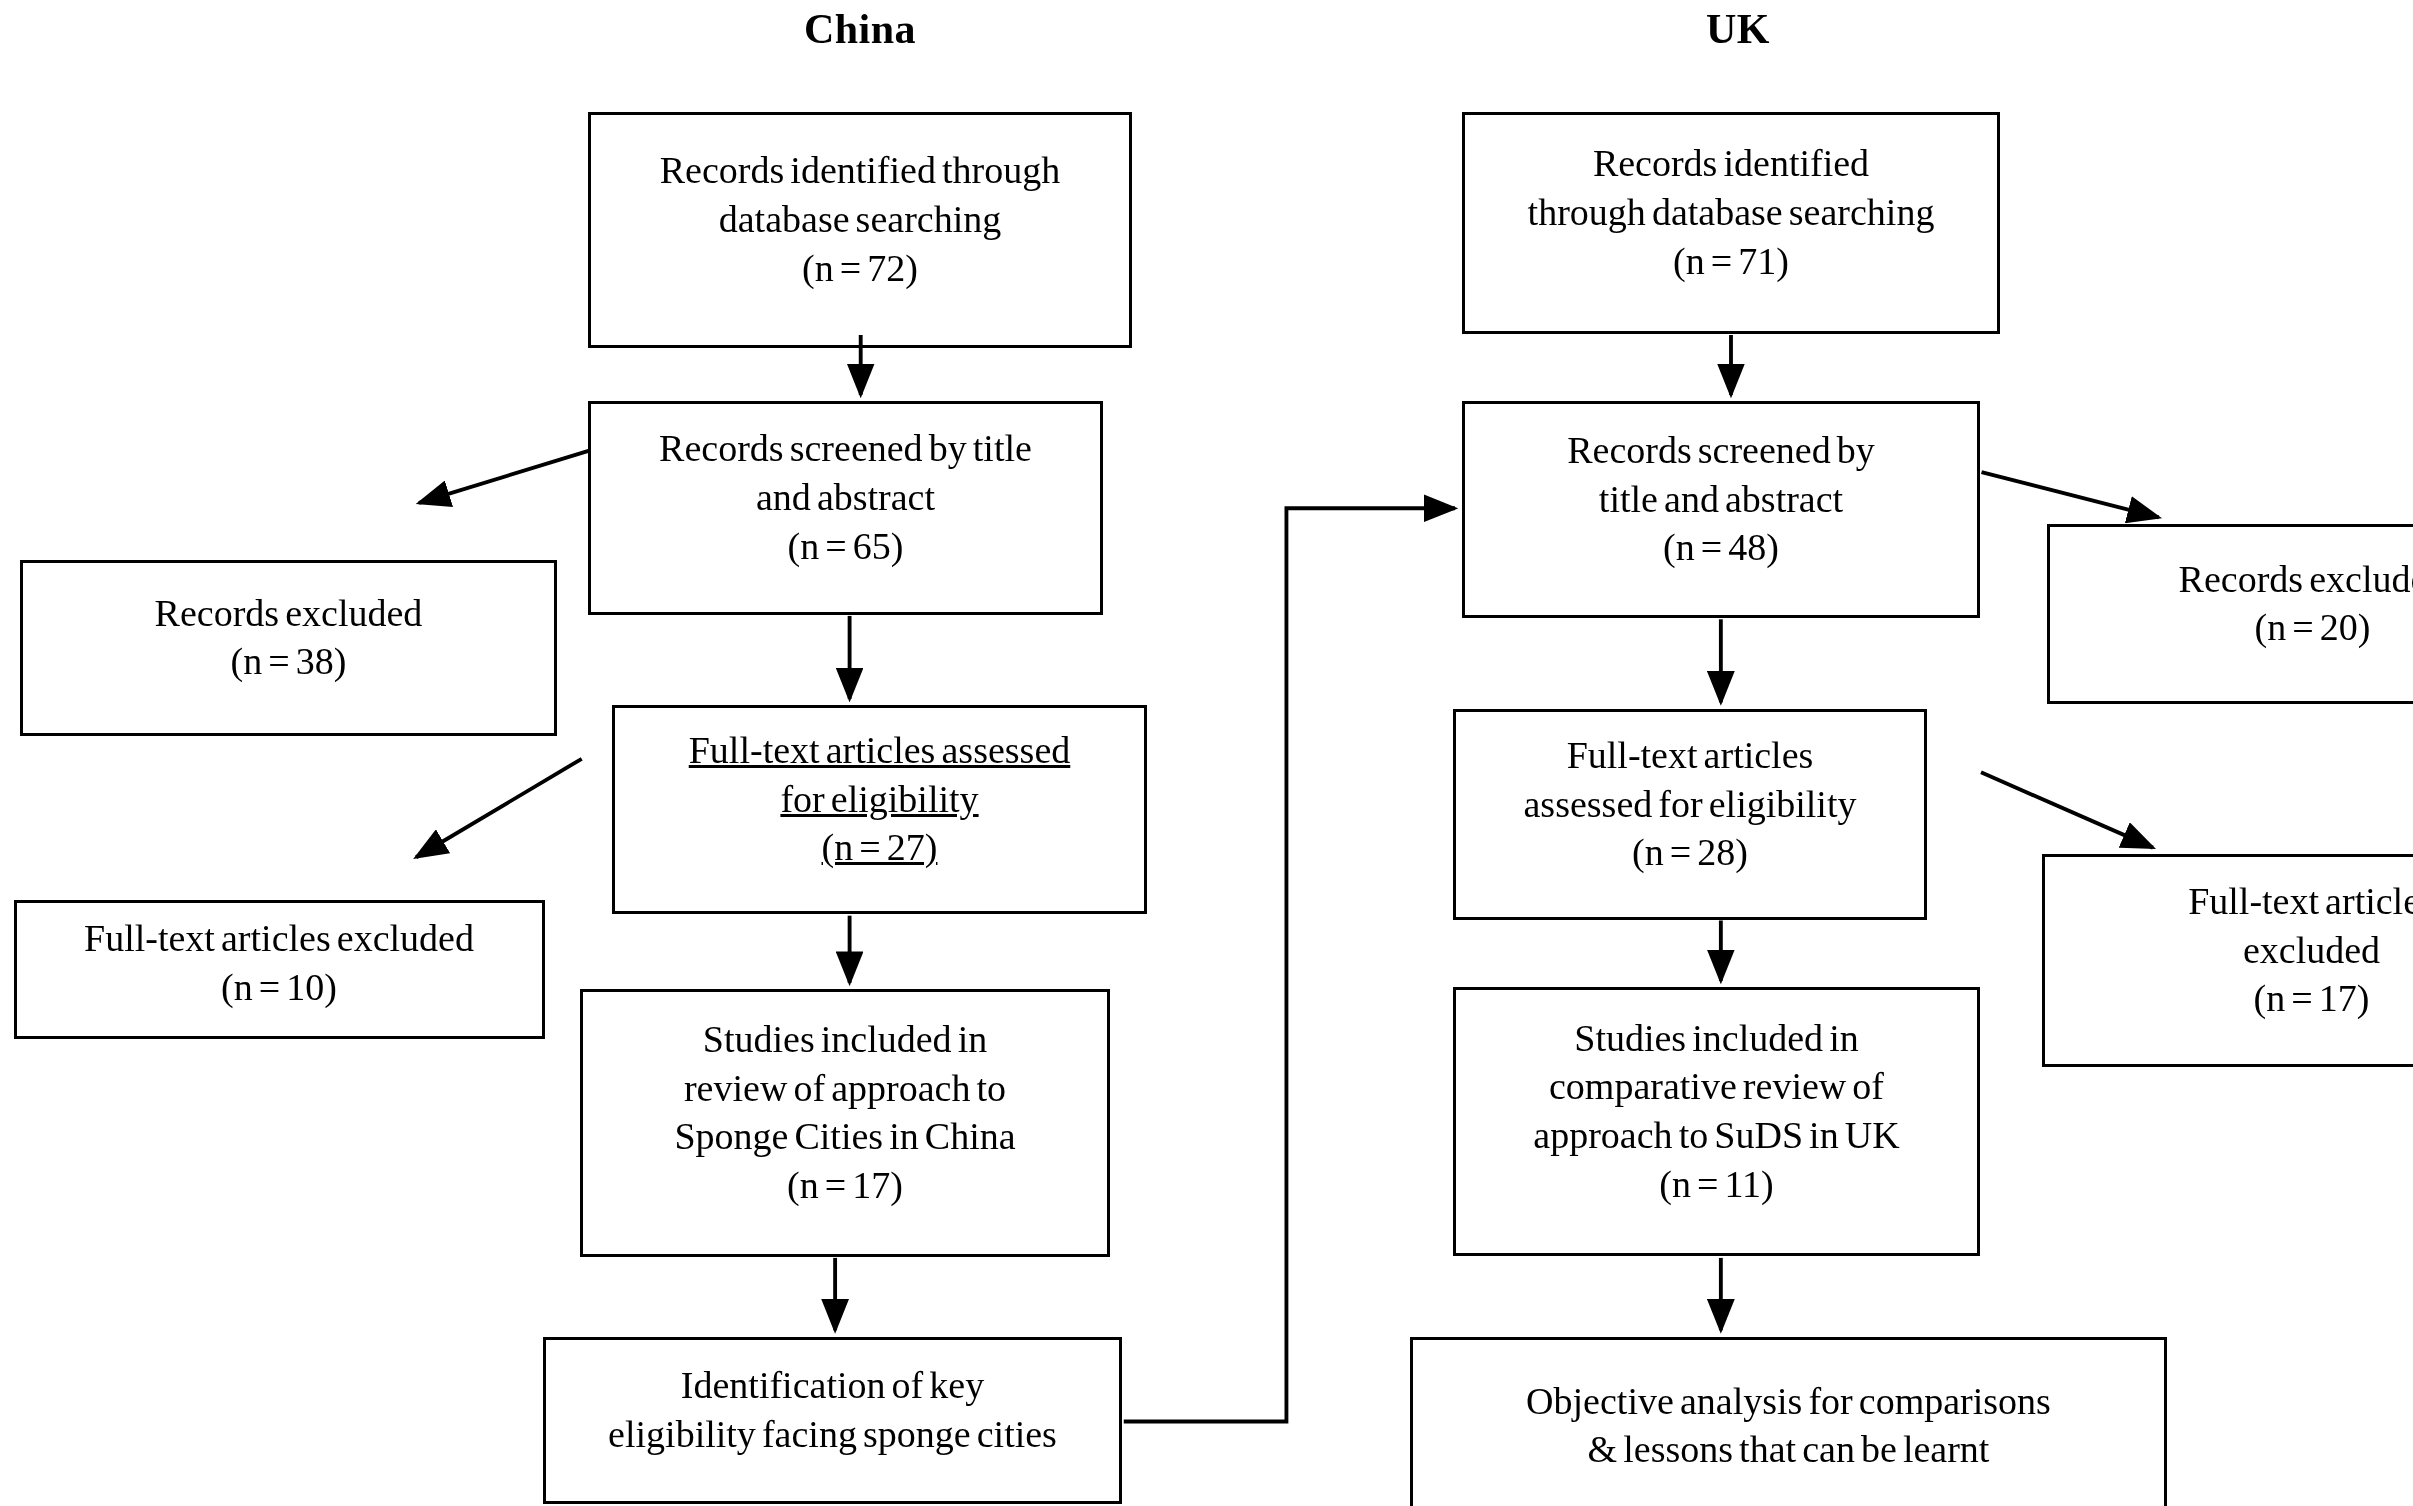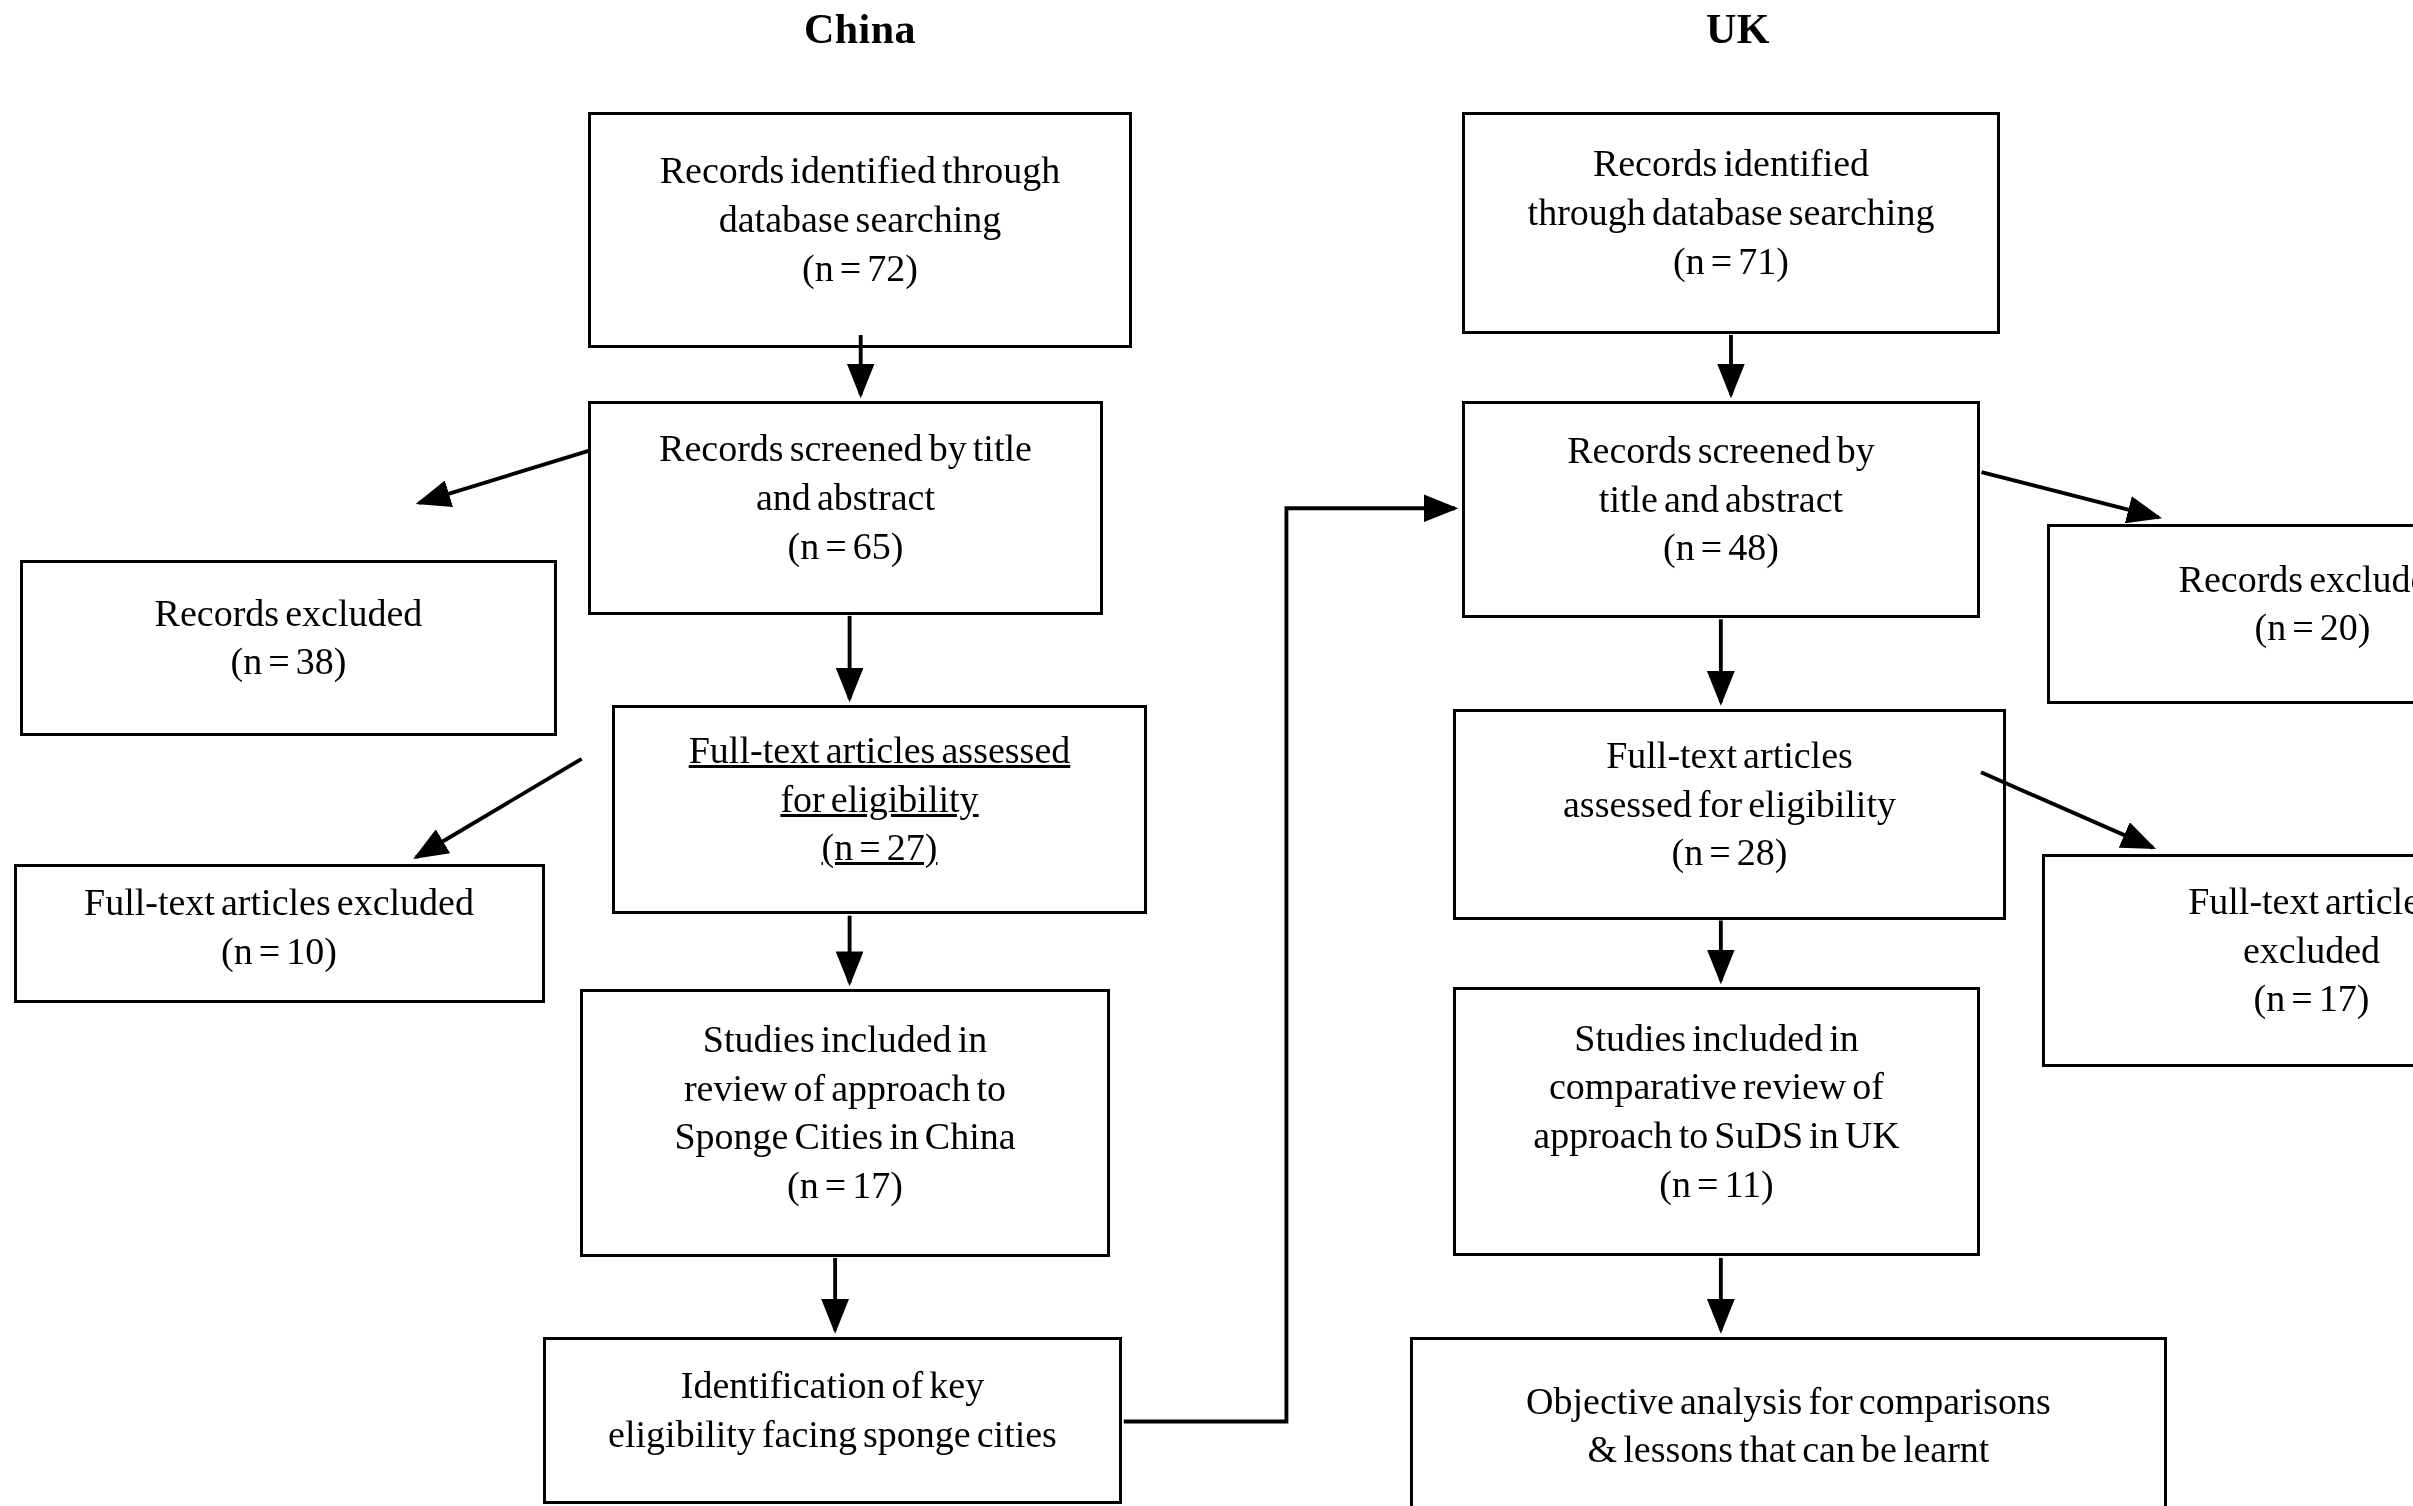--- a/index.html
+++ b/index.html
@@ -30,21 +30,21 @@
     display: flex;
     align-items: center;
     justify-content: center;
     text-align: center;
     white-space: pre-line;
     font-size: 38px;
     line-height: 1.28;
     word-spacing: -0.09em;
     padding: 5.8px 14.5px 27px 14.5px;
   }
-  .box.shallow { padding-bottom: 19.3px; }
+  .box.shallow { padding-bottom: 19.3px; margin-top: 36px; }
   svg.arrows {
     position: absolute;
     left: 0; top: 0;
     width: 2583px;
     height: 1506px;
     pointer-events: none;
   }
   svg.arrows line, svg.arrows polyline {
     stroke: #000000;
     stroke-width: 8;
@@ -80,21 +80,21 @@
 eligibility facing sponge cities</div>
 
   <div class="box" style="left:1462px; top:112px;  width:538px; height:222px;">Records identified
 through database searching
 (n = 71)</div>
   <div class="box" style="left:1462px; top:401px;  width:518px; height:217px;">Records screened by
 title and abstract
 (n = 48)</div>
   <div class="box" style="left:2047px; top:524px; width:531px; height:180px;">Records excluded
 (n = 20)</div>
-  <div class="box" style="left:1453px; top:709px; width:553px; height:211px;">Full-text articles
+  <div class="box" style="left:1453px; top:709px; width:474px; height:211px;">Full-text articles
 assessed for eligibility
 (n = 28)</div>
   <div class="box" style="left:2042px; top:854px; width:539px; height:213px;">Full-text articles
 excluded
 (n = 17)</div>
   <div class="box" style="left:1453px; top:987px; width:527px; height:269px;">Studies included in
 comparative review of
 approach to SuDS in UK
 (n = 11)</div>
   <div class="box" style="left:1410px; top:1337px; width:757px; height:198px;">Objective analysis for comparisons

